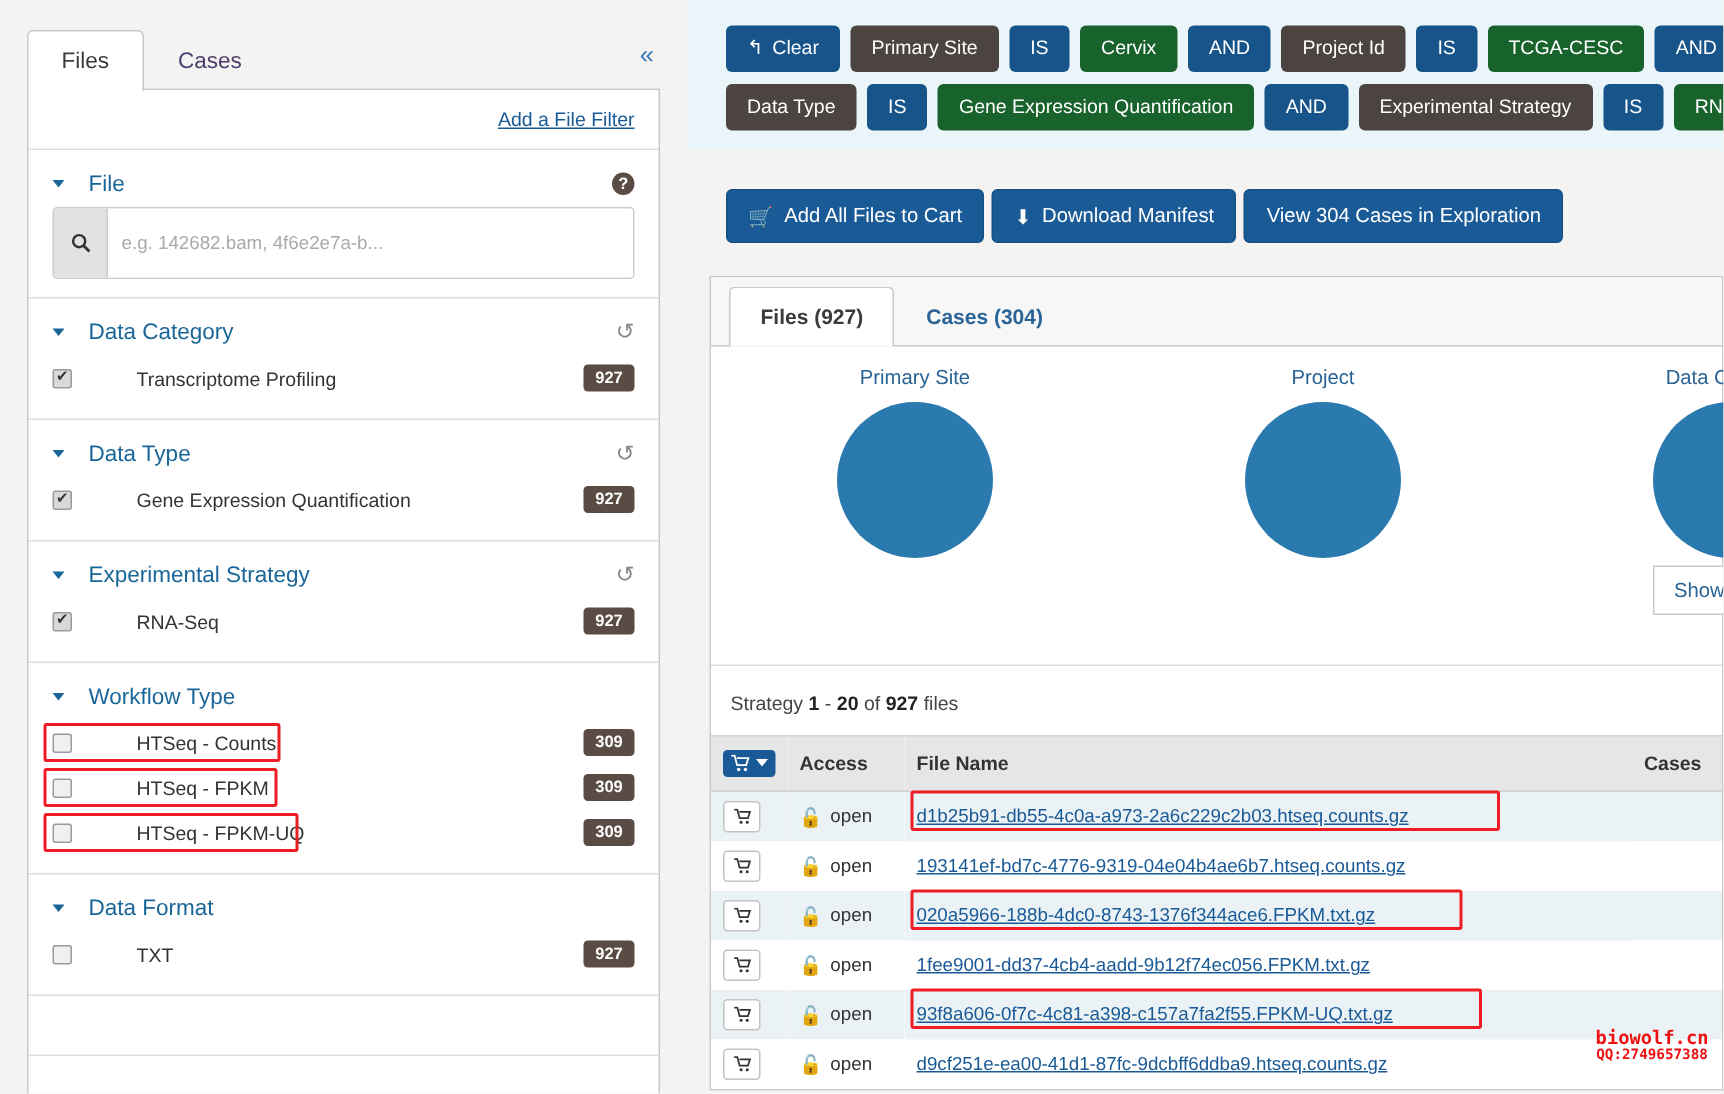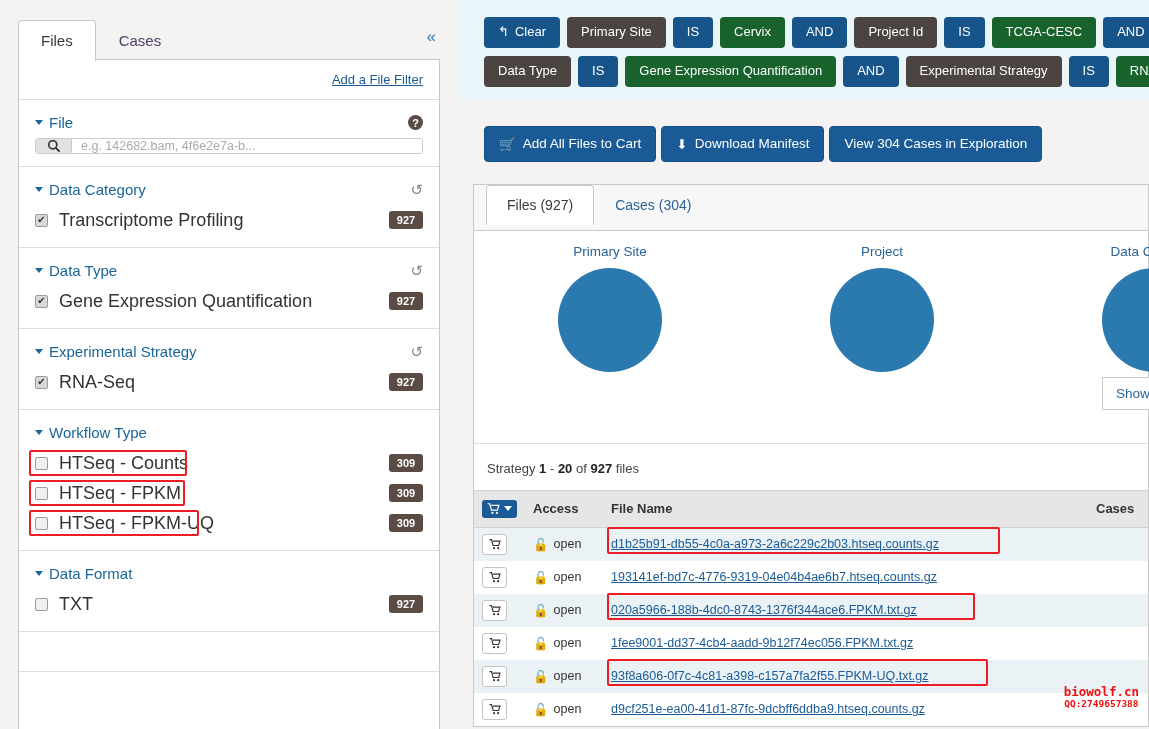--- a/index.html
+++ b/index.html
@@ -35,42 +35,42 @@
 
   .panel {
     position:absolute; left:18px; top:59px; width:422px; height:672px;
     background:#fff; border:1px solid #c8c8c8; overflow:hidden;
   }
   .addfilter-row { height:40px; border-bottom:1px solid #ddd; display:flex; align-items:center; justify-content:flex-end; padding-right:16px; }
   .addfilter-link { color:#1a5a96; font-size:13px; text-decoration:underline; cursor:pointer; }
 
   .facet { border-bottom:1px solid #ddd; padding:14px 16px 12px 16px; position:relative; }
   .facet-head { display:flex; align-items:center; justify-content:space-between; margin-bottom:7px; }
-  .facet-title { color:#1a6699; font-size:15px; display:flex; align-items:center; gap:6px; cursor:pointer;text-align:center; }
+  .facet-title { color:#1a6699; font-size:15px; display:flex; align-items:center; gap:16px; cursor:pointer;text-align:center; }
   .caret-down { display:inline-block; width:0; height:0; border-left:4.5px solid transparent; border-right:4.5px solid transparent; border-top:5.5px solid #1a6699; }
   .reset-icon { color:#888; font-size:15px; cursor:pointer; line-height:1; }
   .help-icon {
     width:15px; height:15px; border-radius:50%; background:#5b4b45; color:#fff;
     font-size:11px; font-weight:bold; display:flex; align-items:center; justify-content:center; cursor:pointer;
   }
 
-  .searchbox { display:flex; height:16px; border:1px solid #ccc; border-radius:3px; overflow:hidden; margin-top:4px; }
+  .searchbox { display:flex; height:48px; border:1px solid #ccc; border-radius:3px; overflow:hidden; margin-top:4px; }
   .search-btn { width:36px; background:#e2e2e2; border-right:1px solid #ccc; display:flex; align-items:center; justify-content:center; cursor:pointer; }
   .search-input { flex:1; border:none; outline:none; padding:0 9px; font-size:12.5px; color:#333; font-family:inherit; }
   .search-input::placeholder { color:#aaa; }
 
   .fitem { display:flex; align-items:center; height:30px; position:relative; }
   .fitem .chk {
     width:13px; height:13px; border:1px solid #9a9a9a; border-radius:2px;
     background:#f0f0f0; margin-right:11px; flex:0 0 13px;
     display:flex; align-items:center; justify-content:center; cursor:pointer;
   }
   .fitem .chk.on { background:#d9d9d9; }
   .fitem .chk.on::after { content:"✔"; font-size:10px; color:#333; line-height:1; }
-  .fitem .flabel { font-size:18px; color:#333; flex:1; white-space:nowrap; }
+  .fitem .flabel { font-size:13px; color:#333; flex:1; white-space:nowrap;margin-left:32px; }
   .fcount {
     background:#5b4b45; color:#fff; font-size:11px; font-weight:bold;
     border-radius:3px; padding:3px 7px; min-width:34px; text-align:center;
   }
   .redbox {
     position:absolute; border:2.5px solid #ee1c25; border-radius:2px;
     pointer-events:none; z-index:5;
   }
 
   
@@ -92,21 +92,21 @@
   .btn-primary {
     background:#1a5a96; color:#fff; border:1px solid #155084; border-radius:4px;
     font-size:13.5px; padding:9px 14px; cursor:pointer; white-space:nowrap;
     display:flex; align-items:center; gap:7px; font-family:inherit;
   }
 
   .content-card {
     margin:22px 0 0 15px; width:676px;
     background:#fff; border:1px solid #c9c9c9; position:relative;
   }
-  .ctabbar { display:flex; padding-left:12px; height:46px; align-items:flex-start; border-bottom:1px solid #c9c9c9; background:#f7f7f7; }
+  .ctabbar { display:flex; padding-left:12px; height:46px; align-items:flex-end; border-bottom:1px solid #c9c9c9; background:#f7f7f7;font-weight:bold; }
   .ctab { padding:11px 20px; font-size:14px; color:#2a6496; cursor:pointer; border:1px solid transparent; border-bottom:none; border-top-left-radius:4px; border-top-right-radius:4px; }
   .ctab.active { background:#fff; border-color:#c9c9c9; color:#3b3b3b; margin-bottom:-1px; padding-bottom:12px; }
 
   .charts { display:flex; height:185px; padding-top:13px; position:relative; }
   .chartcell { width:272px; flex:0 0 272px; text-align:center; position:relative; }
   .chart-title { font-size:13.5px; color:#2a6496; margin-bottom:9px; }
   .pie { width:104px; height:104px; border-radius:50%; margin:0 auto; }
   .showmore {
     position:absolute; left:628px; top:146px;
     border:1px solid #c9c9c9; background:#fff; color:#2a6496;

